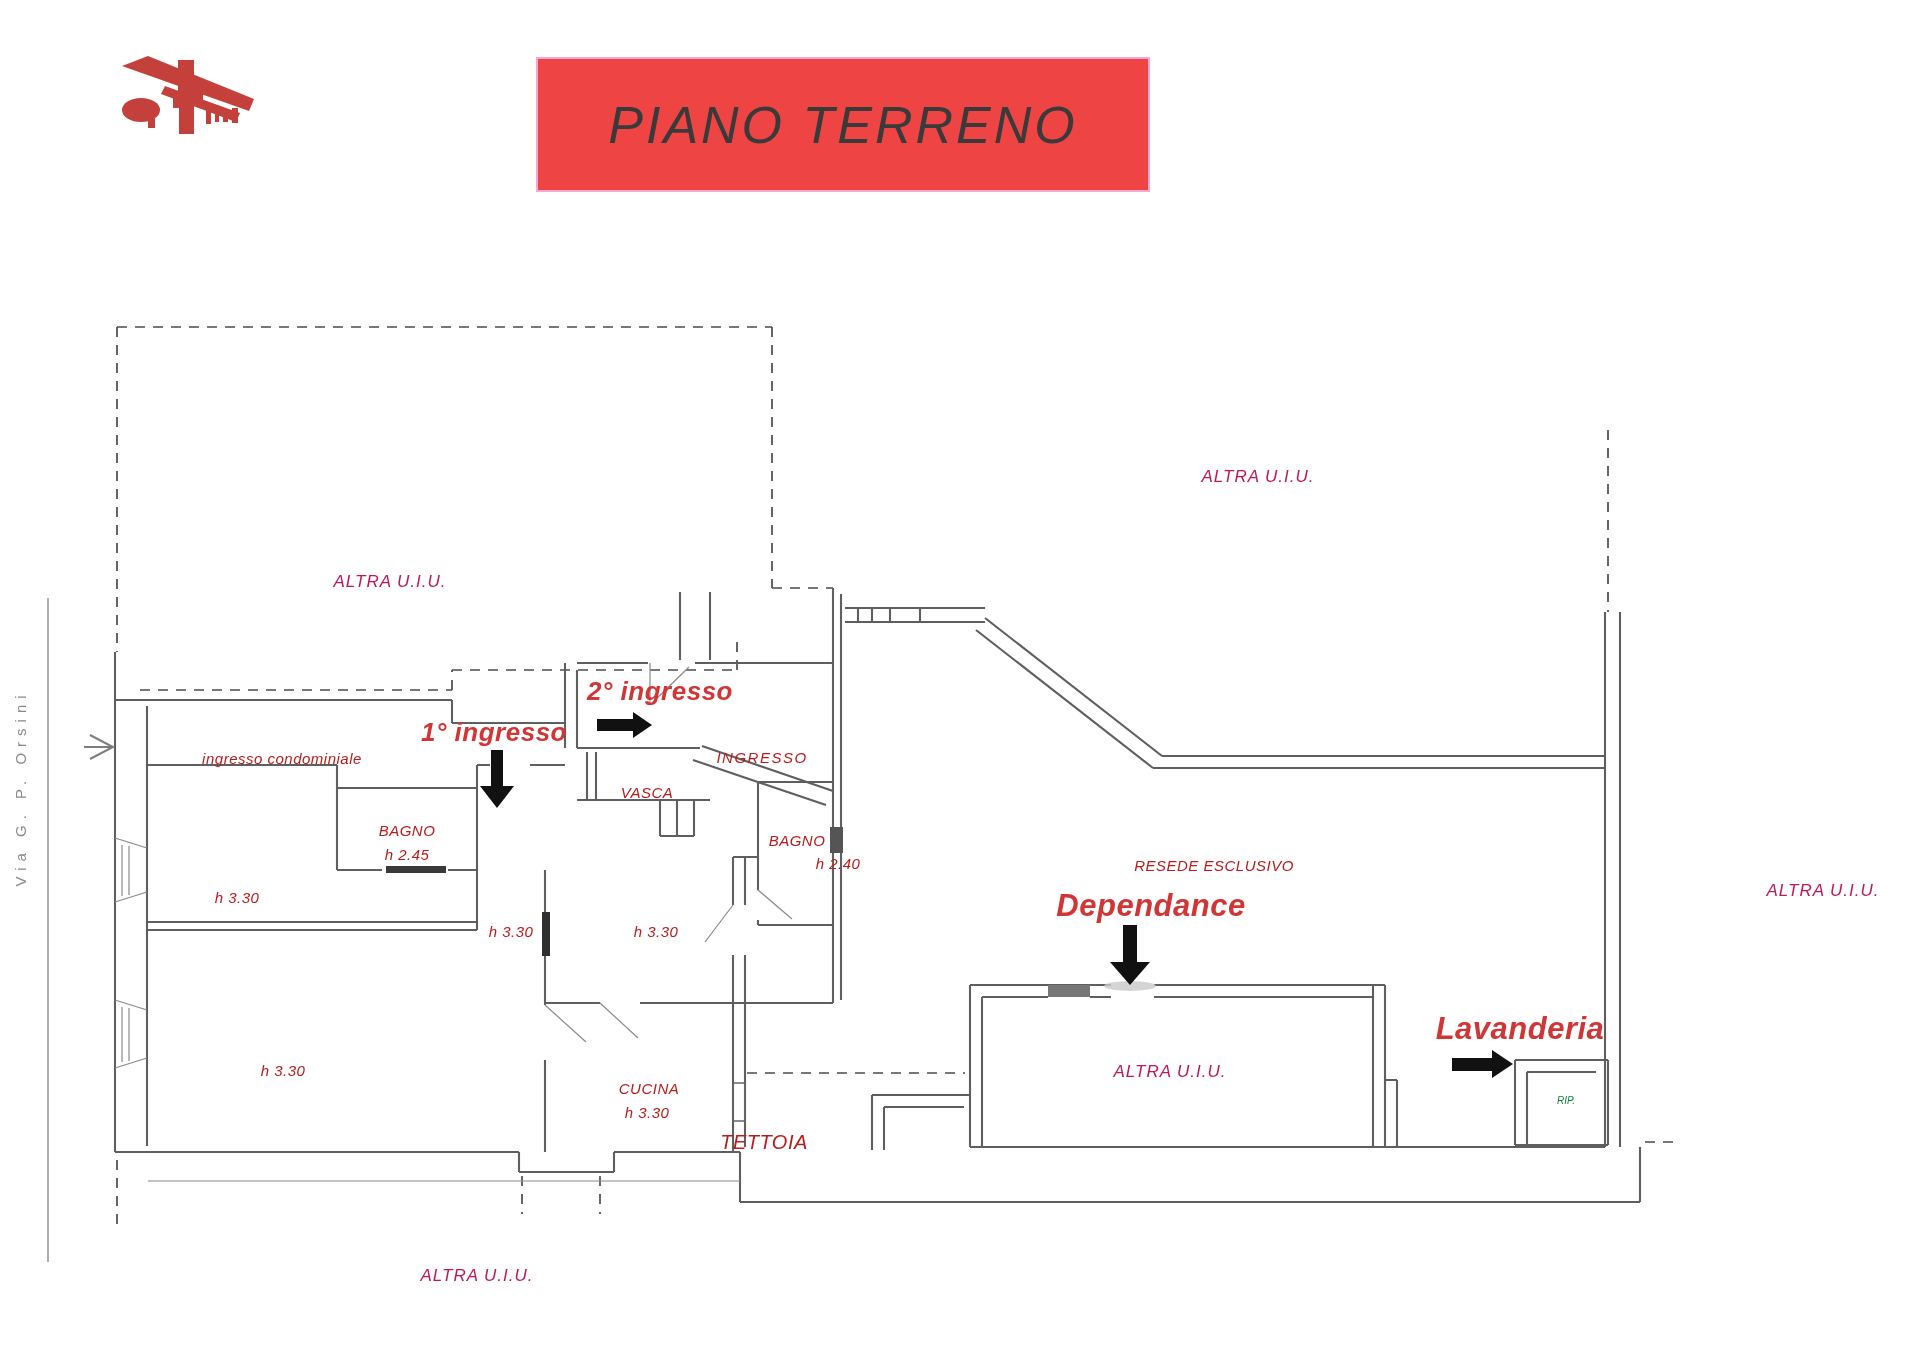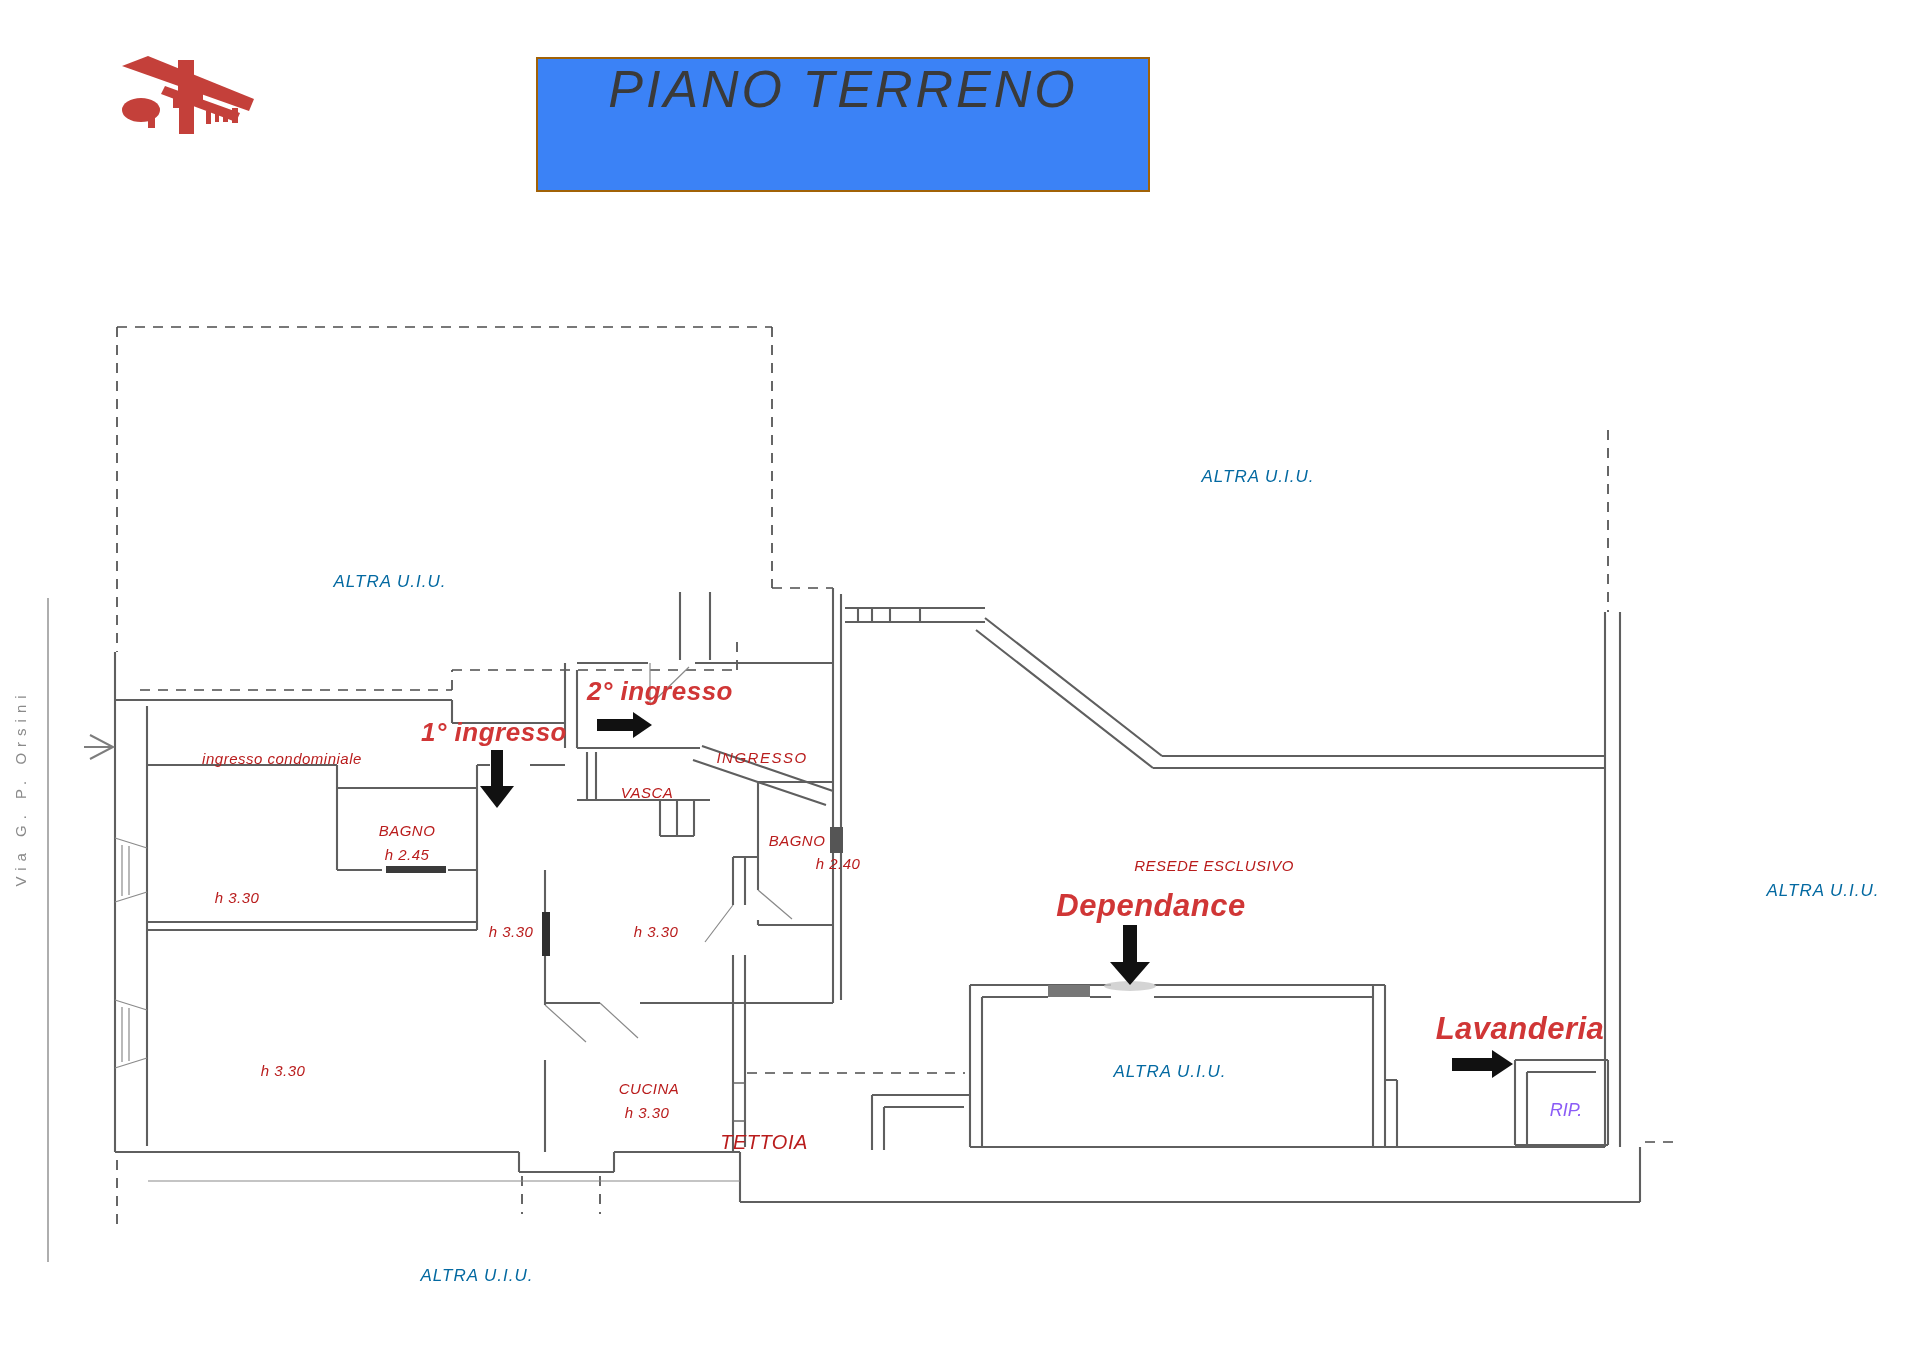--- a/index.html
+++ b/index.html
@@ -1,27 +1,27 @@
 <!DOCTYPE html>
 <html><head>
 <meta charset="utf-8">
 <style>
   html,body{margin:0;padding:0;background:#ffffff;}
   #stage{position:relative;width:1920px;height:1357px;background:#ffffff;overflow:hidden;
          font-family:"Liberation Sans","DejaVu Sans",sans-serif;}
   #plan-svg{position:absolute;left:0;top:0;}
   .lbl{position:absolute;transform:translate(-50%,-50%);white-space:nowrap;color:#77777c;
        font-size:15px;text-align:center;line-height:1.4;font-style:italic;}
-  .lbl.altra{color:#0369a1;font-style:italic;font-size:17px;letter-spacing:1px;text-align:right;}
+  .lbl.altra{color:#be185d;font-style:italic;font-size:17px;letter-spacing:1px;text-align:right;}
   .lbl.gray-sm{color:#b91c1c;font-size:15px;letter-spacing:.5px;margin-top:20px;}
-  .lbl.tiny{font-size:18px;color:#8b5cf6;margin-top:10px;}
+  .lbl.tiny{font-size:10px;color:#15803d;}
   .lbl.red{color:#d03636;font-weight:700;font-size:26px;letter-spacing:.5px;}
   .lbl.red.big{font-size:31px;}
   #title-box{position:absolute;left:536px;top:57px;width:610px;height:131px;
-             border:2px solid #a16207;background:#3b82f6;display:flex;justify-content:center;}
+             border:2px solid #f9a8d4;background:#ef4444;display:flex;align-items:center;justify-content:center;}
   #title-box .t{font-style:italic;font-size:52px;color:#333;letter-spacing:3px;color:#3a3a3a;}
   #street-label{position:absolute;left:20px;top:788px;transform:translate(-50%,-50%) rotate(-90deg);
                 color:#8a8a8a;font-size:15px;letter-spacing:6px;white-space:nowrap;}
 </style>
 </head>
 <body>
 
 <div id="stage">
 
   <svg id="plan-svg" width="1920" height="1357" viewBox="0 0 1920 1357">

